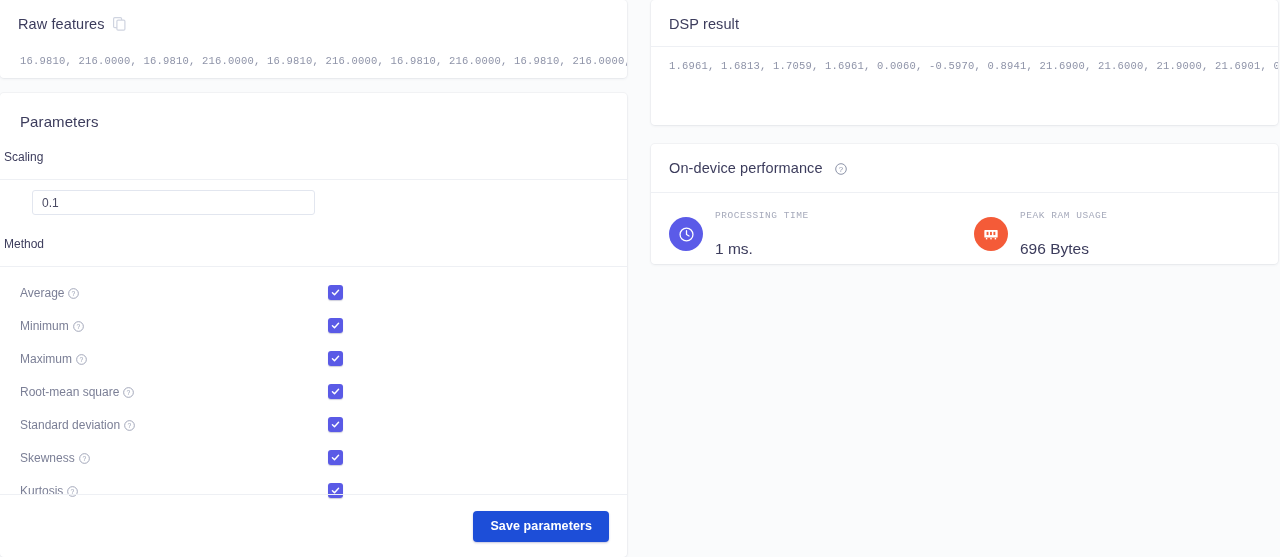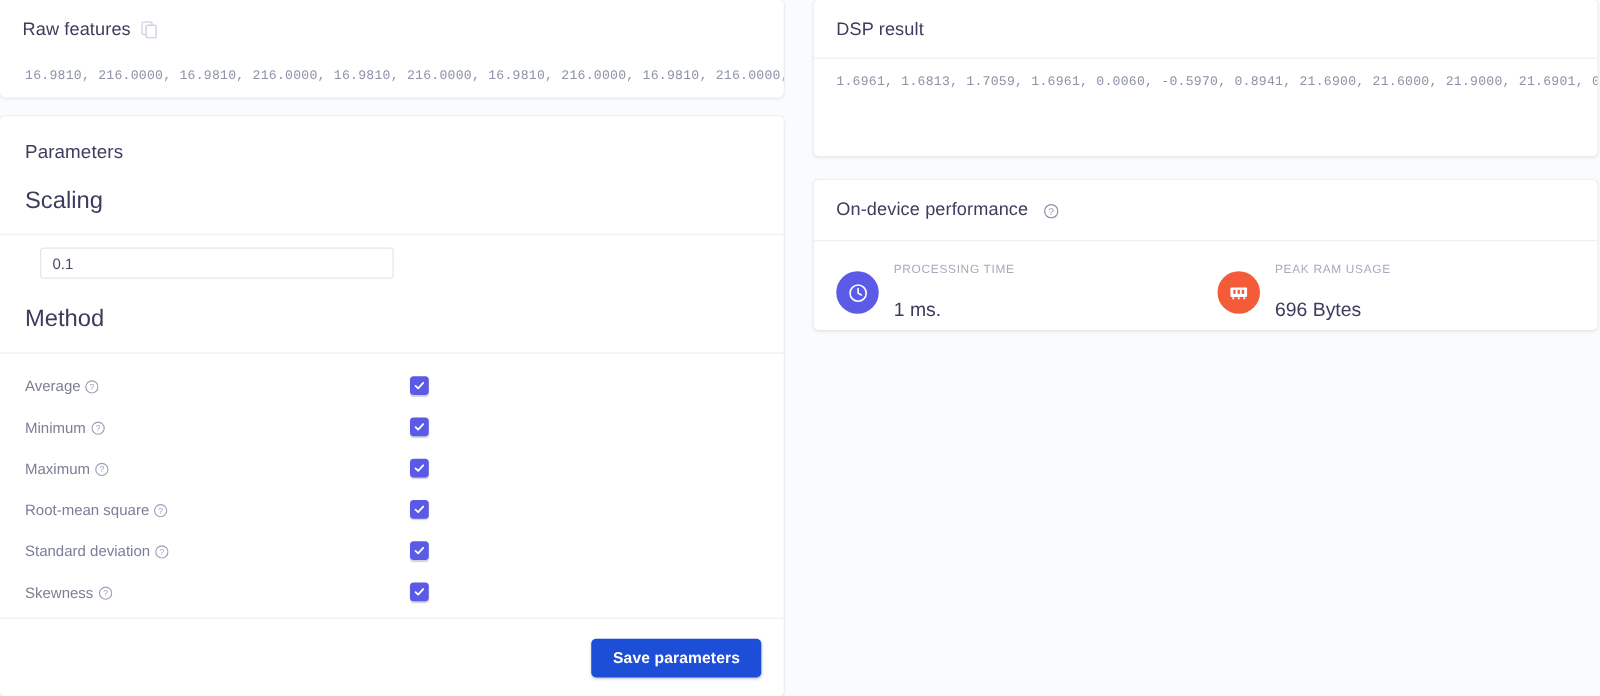--- a/index.html
+++ b/index.html
@@ -72,23 +72,23 @@
   }
 
   
   #parameters-card {
     left: 0; top: 93px; width: 627px; height: 464px;
   }
   #parameters-card .card-head { padding: 20px 18px 18px 20px; }
   #parameters-card .card-title { font-size: 15px; }
 
   .section-label {
-    font-size: 19px;
+    font-size: 12px;
     color: #3c3c5c;
-    padding: 0 20px;
+    padding: 0 4px;
     margin-bottom: 15px;
   }
   .row {
     display: flex;
     align-items: center;
     padding: 0 20px;
     min-height: 33px;
   }
   .row-label {
     font-size: 12px;
@@ -198,20 +198,21 @@
   }
   .badge-blue  { background: #5b5be8; }
   .badge-red   { background: #f45b38; }
   .perf-text { display: flex; flex-direction: column; }
   .perf-caption {
     font-size: 9.5px;
     color: #a6aabb;
     letter-spacing: .55px;
     text-transform: uppercase;
     margin-bottom: 19px;
+    font-family: Liberation Mono, monospace;
   }
   .perf-value {
     font-size: 15.5px;
     color: #3c3c5c;
   }
 </style>
 </head>
 <body>
 
 <div class="page">
@@ -341,20 +342,36 @@
               </svg>
           </span>
         </span>
         <span class="checkbox">
           <svg width="9" height="9" viewBox="0 0 10 10">
               <path d="M1.6 5.2 L3.9 7.4 L8.4 2.5" stroke="#fff" stroke-width="1.6" fill="none" stroke-linecap="round" stroke-linejoin="round"></path>
             </svg>
         </span>
       </div>
 
+      <div class="check-row">
+        <span class="row-label">
+          <span>Kurtosis</span>
+          <span class="icon help-icon">
+            <svg width="11" height="11" viewBox="0 0 12 12" fill="none">
+                <circle cx="6" cy="6" r="5.3" stroke="#9aa0b4" stroke-width="1"></circle>
+                <text x="6" y="8.7" text-anchor="middle" font-size="7.4" fill="#9aa0b4" font-family="Liberation Sans, sans-serif">?</text>
+              </svg>
+          </span>
+        </span>
+        <span class="checkbox">
+          <svg width="9" height="9" viewBox="0 0 10 10">
+              <path d="M1.6 5.2 L3.9 7.4 L8.4 2.5" stroke="#fff" stroke-width="1.6" fill="none" stroke-linecap="round" stroke-linejoin="round"></path>
+            </svg>
+        </span>
+      </div>
     </div>
 
     <div id="params-footer">
       <button id="save-parameters-button">Save parameters</button>
     </div>
   </div>
 
   <div class="card" id="dsp-result-card">
     <div class="card-head">
       <span class="card-title">DSP result</span>

